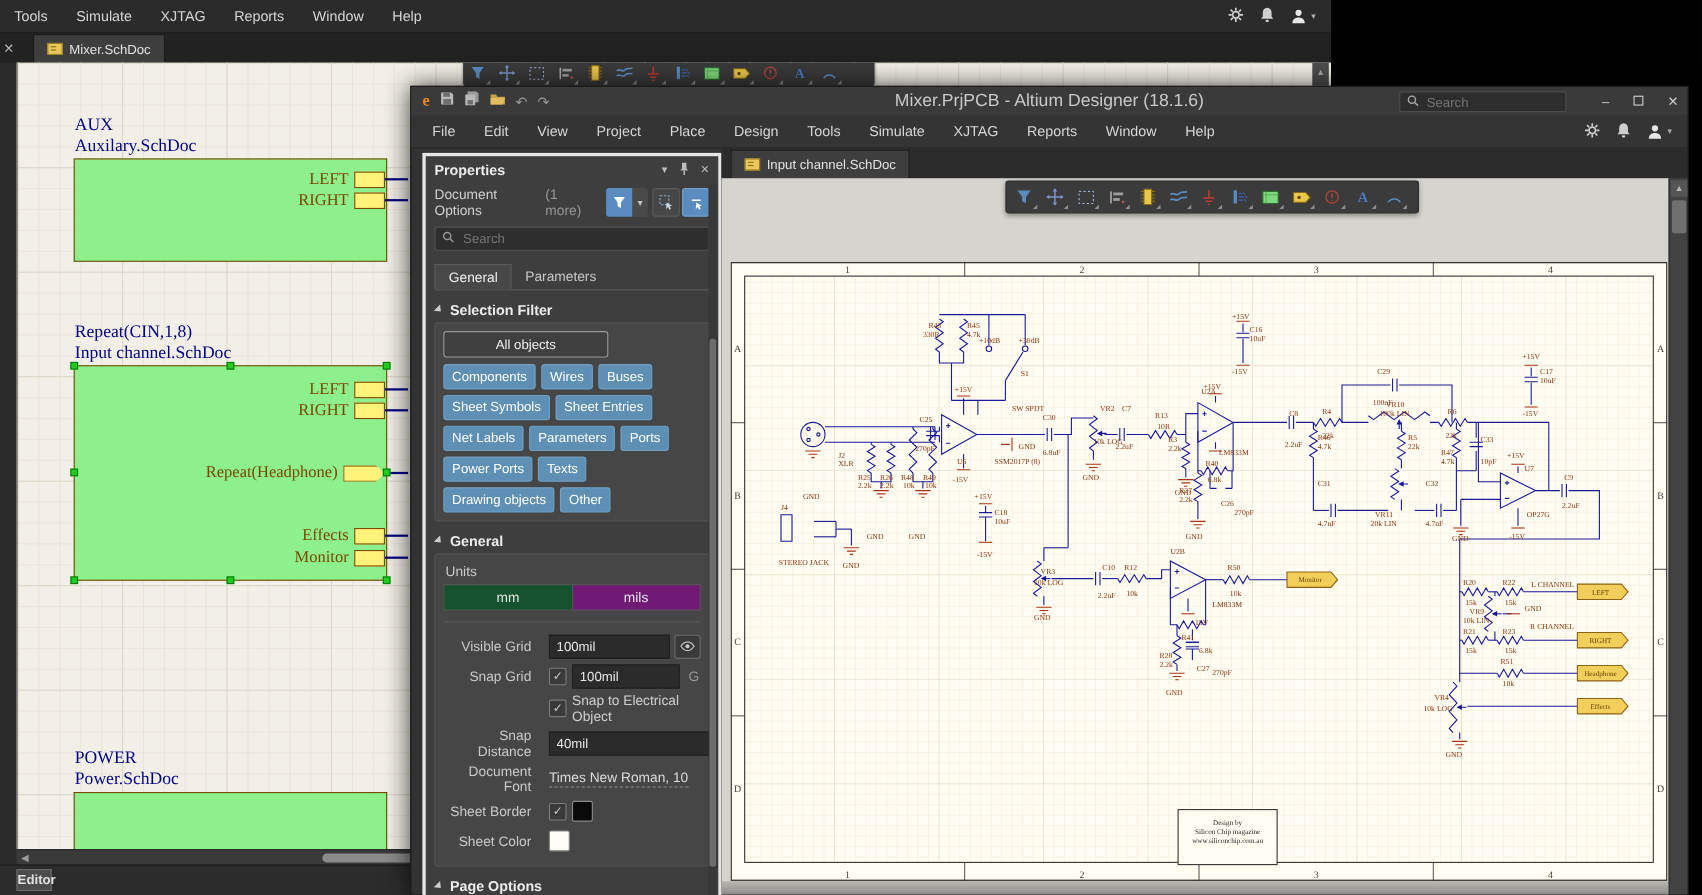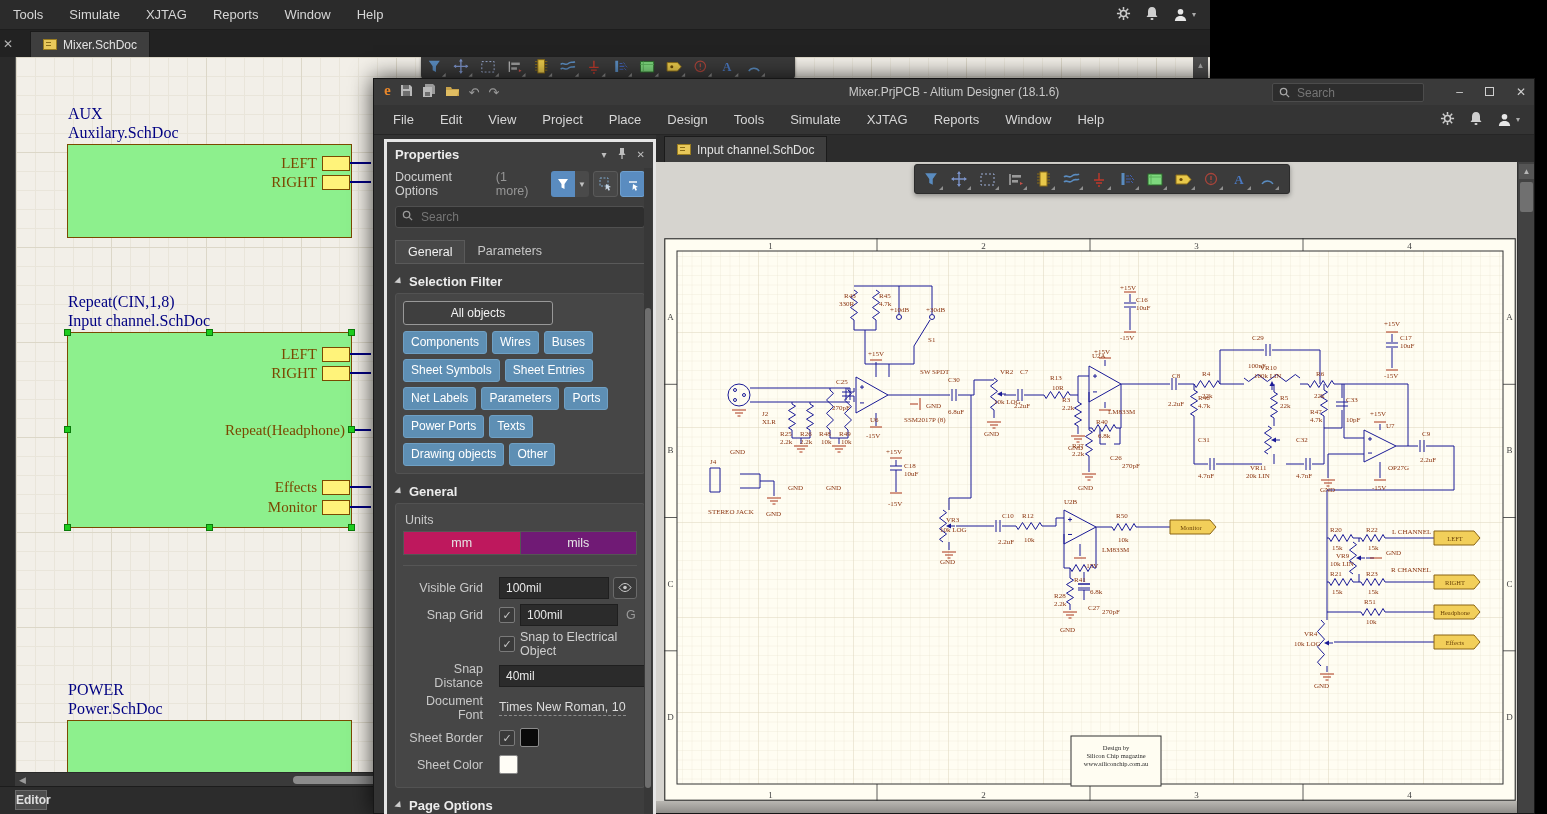--- a/index.html
+++ b/index.html
@@ -35,21 +35,21 @@
   .bg-hscroll{position:absolute;left:15px;top:772px;width:1195px;height:14px;background:#3a3a3a;border-top:1px solid #2a2a2a;}
   .bg-hscroll .arr{position:absolute;left:4px;top:1px;color:#9a9a9a;font-size:9px;line-height:12px;}
   .bg-hscroll .thumb{position:absolute;left:278px;top:3px;width:600px;height:8px;border-radius:4px;background:#8c8c8c;}
   .bg-statusbar{position:absolute;left:0;top:786px;width:100%;height:28px;background:#2c2c2c;border-top:1px solid #1c1c1c;}
   .editor-btn{position:absolute;left:15px;top:3px;width:32px;height:20px;background:#4c4c4c;border:1px solid #6a6a6a;color:#e0e0e0;font-size:12px;font-weight:bold;text-align:center;line-height:18px;}
 
   
   #fg-window{position:absolute;left:373px;top:78px;width:1162px;height:736px;background:#333;border:1px solid #161616;box-shadow:0 0 22px rgba(0,0,0,.75);}
   .fg-titlebar{position:absolute;left:0;top:0;width:100%;height:26px;background:#3a3a3a;display:flex;align-items:center;}
   .tb-left{display:flex;align-items:center;gap:9px;margin-left:10px;}
-  .fg-title{position:absolute;left:50%;transform:translateX(-50%);color:#c9c9c9;font-size:12px;white-space:nowrap;}
+  .fg-title{position:absolute;left:50%;transform:translateX(-50%);color:#c9c9c9;font-size:16px;white-space:nowrap;}
   .tb-search{position:absolute;left:898px;top:4px;width:152px;height:19px;background:#2d2d2d;border:1px solid #4c4c4c;border-radius:2px;display:flex;align-items:center;gap:5px;padding:0 6px;}
   .tb-search input{background:transparent;border:none;outline:none;color:#a8a8a8;font-size:12px;width:110px;font-family:"Liberation Sans",sans-serif;}
   .win-ctrls{position:absolute;right:8px;top:0;height:26px;display:flex;align-items:center;gap:22px;color:#cfcfcf;}
   .wc{font-size:12px;line-height:1;cursor:default;}
   .wc.max span{display:inline-block;width:9px;height:9px;border:1px solid #cfcfcf;}
   .fg-menubar{position:absolute;left:0;top:26px;width:100%;height:30px;background:#343434;border-bottom:1px solid #262626;display:flex;align-items:center;color:#d6d6d6;font-size:13px;padding-left:6px;}
 
   
   .panel{position:absolute;left:10px;top:60px;width:272px;height:680px;background:#3e3e3e;border:3px solid #e5e5e5;color:#cfcfcf;font-size:12.5px;overflow:hidden;}
   .p-head{height:24px;display:flex;align-items:center;padding:0 8px;}
@@ -70,21 +70,21 @@
   .p-tab.active{background:#484848;border:1px solid #5a5a5a;border-bottom:none;color:#f0f0f0;}
   .sec-h{display:flex;align-items:center;gap:6px;margin:10px 8px 4px 8px;font-weight:bold;color:#ececec;font-size:13px;}
   .sec-h .tri{width:0;height:0;border-left:4px solid transparent;border-right:4px solid transparent;border-top:5px solid #cccccc;transform:rotate(-45deg);}
   .pbox{margin:0 8px;background:#464646;border:1px solid #525252;border-radius:3px;padding:7px;}
   .fbtn-all{display:block;width:150px;height:24px;background:#3f3f3f;border:1px solid #989898;border-radius:3px;color:#f2f2f2;font-size:12px;margin-bottom:6px;text-align:center;line-height:22px;}
   .fbtns{display:flex;flex-wrap:wrap;gap:5px;}
   .fbtns span{display:inline-block;height:23px;line-height:21px;padding:0 7px;background:#5e8fb4;border:1px solid #6fa0c4;border-radius:3px;color:#fff;font-size:12px;}
   .units-label{color:#c9c9c9;margin:2px 0 4px 2px;}
   .units{display:flex;}
   .units div{flex:1;height:24px;text-align:center;line-height:23px;border:1px solid #555;color:#e6e6e6;}
-  .units .u-mm{background:#be185d;border-right:none;}
+  .units .u-mm{background:#14532d;border-right:none;}
   .units .u-sel{background:#701a75;}
   .gen-div{height:1px;background:#565656;margin:10px 0;}
   .grow{display:flex;align-items:center;margin:4px 0;min-height:23px;}
   .grow .lab{width:96px;text-align:right;padding-right:16px;color:#c9c9c9;flex:0 0 auto;}
   .tinput{background:#2b2b2b;border:1px solid #1f1f1f;color:#e8e8e8;font-size:12px;height:22px;padding:0 6px;font-family:"Liberation Sans",sans-serif;outline:none;}
   .eye-btn{width:26px;height:22px;background:#3a3a3a;border:1px solid #6a6a6a;border-radius:3px;margin-left:4px;display:flex;align-items:center;justify-content:center;}
   .chk{width:16px;height:16px;background:#3a3a3a;border:1px solid #7a7a7a;border-radius:2px;color:#c8c8c8;font-size:11px;line-height:14px;text-align:center;margin-right:5px;flex:0 0 auto;}
   .gsuffix{color:#9a9a9a;margin-left:8px;}
   .font-link{color:#dcdcdc;border-bottom:1px dashed #8a8a8a;padding-bottom:1px;}
   .swatch{width:19px;height:19px;border:1px solid #8a8a8a;border-radius:2px;}
@@ -283,21 +283,21 @@
     <div class="ss-port-row" style="top: 13px;">
           <span class="ss-port-label">LEFT</span>
           <span class="ss-port-box"></span>
           <span class="ss-wire"></span>
         </div>
         <div class="ss-port-row" style="top: 32px;">
           <span class="ss-port-label">RIGHT</span>
           <span class="ss-port-box"></span>
           <span class="ss-wire"></span>
         </div>
-        <div class="ss-port-row" style="top: 89px; flex-direction: column;">
+        <div class="ss-port-row" style="top: 89px;">
           <span class="ss-port-label">Repeat(Headphone)</span>
           <span class="ss-port-box arrow"></span>
           <span class="ss-wire"></span>
         </div>
         <div class="ss-port-row" style="top: 146px;">
           <span class="ss-port-label">Effects</span>
           <span class="ss-port-box"></span>
           <span class="ss-wire"></span>
         </div>
         <div class="ss-port-row" style="top: 166px;">

